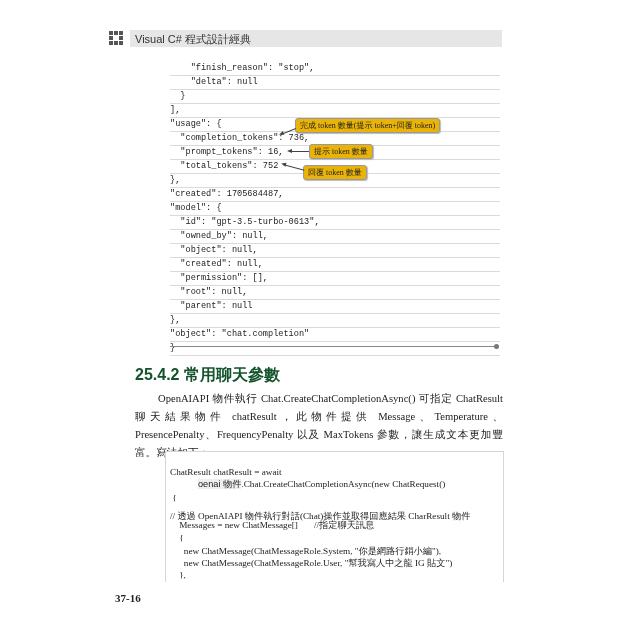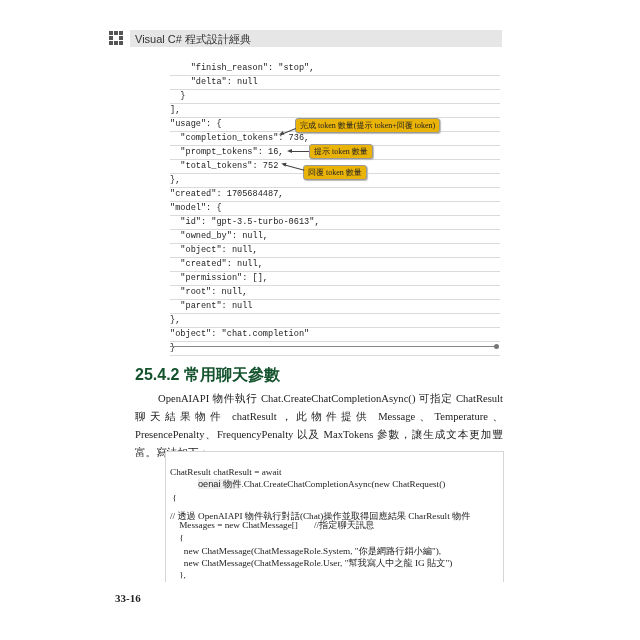--- a/index.html
+++ b/index.html
@@ -90,13 +90,13 @@
   <div class="cb-line" style="left:4px; top:14px;">ChatResult chatResult = await</div>
   <div class="cb-line" style="left:4px; top:26px;"><span style="margin-left:28px;" class="cb-hl">oenai 物件</span><span>.Chat.CreateChatCompletionAsync(new ChatRequest()</span></div>
   <div class="cb-line" style="left:4px; top:40px;"> {</div>
   <div class="cb-line" style="left:4px; top:67px;">    Messages = new ChatMessage[]       //指定聊天訊息</div>
   <div class="cb-line" style="left:4px; top:80px;">    {</div>
   <div class="cb-line" style="left:4px; top:93px;">      new ChatMessage(ChatMessageRole.System, "你是網路行銷小編"),</div>
   <div class="cb-line" style="left:4px; top:105px;">      new ChatMessage(ChatMessageRole.User, "幫我寫人中之龍 IG 貼文")</div>
   <div class="cb-line" style="left:4px; top:117px;">    },</div>
 </div>
 
-<div class="page-no">33-16</div>
+<div class="page-no">37-16</div>
 
 </body></html>

